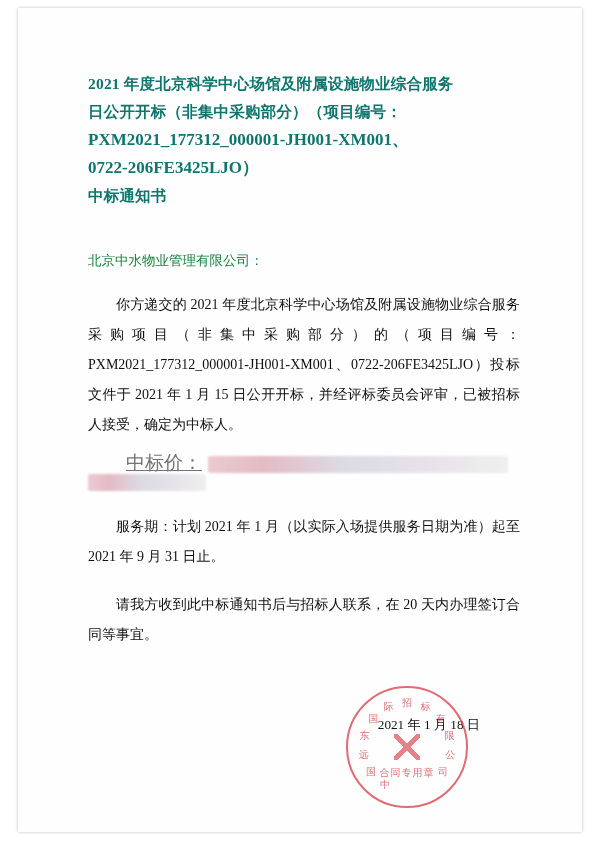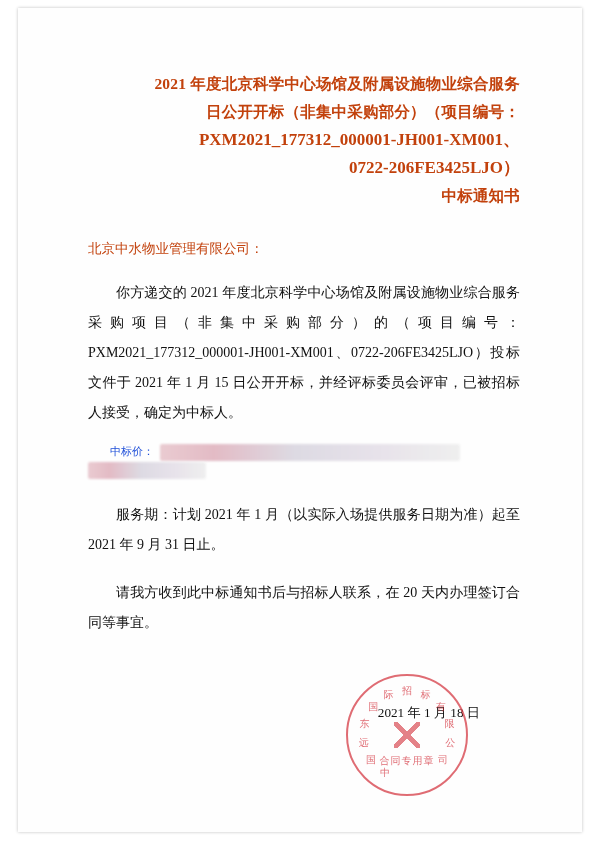--- a/index.html
+++ b/index.html
@@ -31,60 +31,61 @@
     box-shadow: 0 0 3px rgba(0,0,0,0.25);
     box-sizing: border-box;
   }
   .content {
     position: absolute;
     left: 70px;
     top: 62px;
     width: 432px;
   }
   .title {
-    text-align: right;
+    text-align: left;
     font-weight: bold;
     font-size: 15.5px;
     line-height: 28px;
     letter-spacing: 0.2px;
-    color: #c2410c;
+    color: #0f766e;
   }
   .title-line {
     display: block;
     white-space: nowrap;
   }
   .title-line.code {
     letter-spacing: 0px;
     font-size: 17px;
   }
   .recipient {
-    margin-top: 28px;
+    margin-top: 40px;
     font-size: 13.5px;
     line-height: 22px;
-    color: #c2410c;
+    color: #15803d;
   }
   .para {
     margin-top: 18px;
     font-size: 14px;
     line-height: 30px;
     color: #101010;
     text-align: justify;
     text-justify: inter-ideograph;
     text-indent: 2em;
   }
   .para.justify-stretch {
     text-align: justify;
   }
   .price-row {
     margin-top: 8px;
-    font-size: 11px;
+    font-size: 19px;
     line-height: 30px;
-    color: #1d4ed8;
+    color: #737373;
     text-indent: 2em;
     position: relative;
+    text-decoration: underline;
   }
   .price-label {
     position: relative;
     z-index: 2;
   }
   .redacted {
     display: inline-block;
     vertical-align: middle;
     background: linear-gradient(90deg, #e9c9cf 0%, #e2b8c3 18%, #dcd9e2 45%, #e7e2ea 75%, #efefef 100%);
     filter: blur(1.2px);

